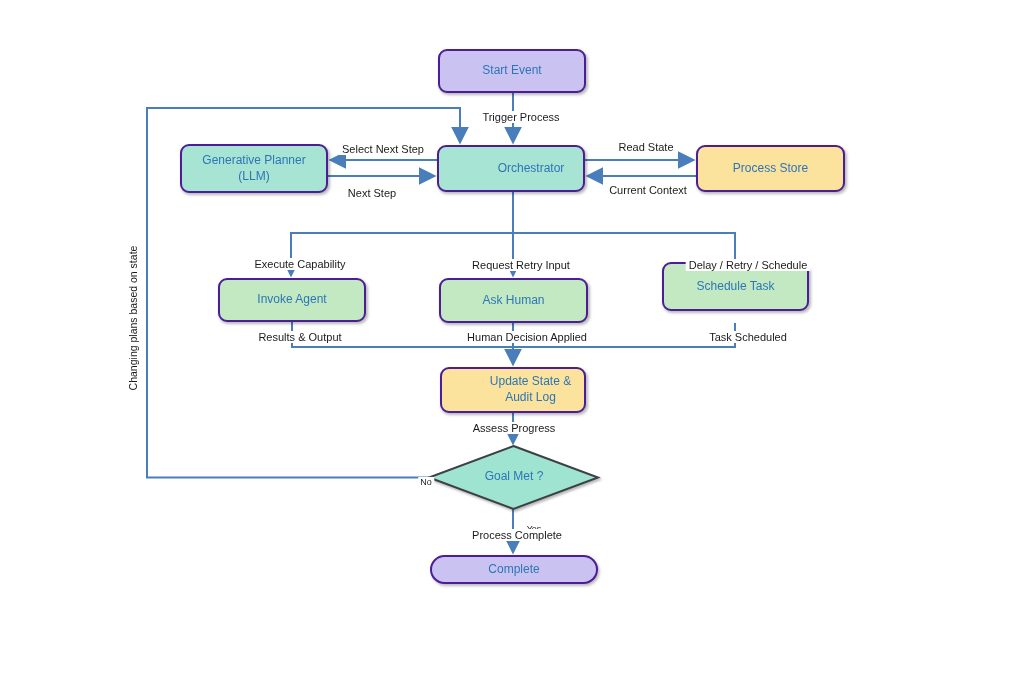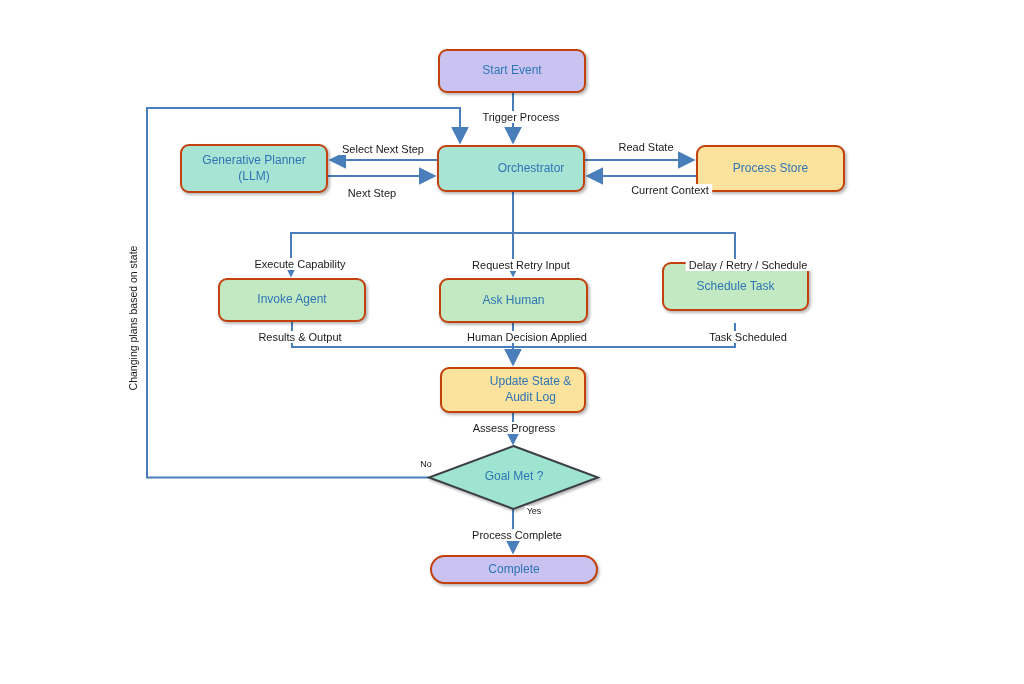--- a/index.html
+++ b/index.html
@@ -8,21 +8,21 @@
     position:relative;
     width:1024px;height:684px;
     background:#ffffff;
     overflow:hidden;
   }
   svg.connectors{position:absolute;left:0;top:0;width:1024px;height:684px;}
   .node{
     position:absolute;
     display:flex;align-items:center;justify-content:center;
     text-align:center;
-    border:2px solid #c2410c;
+    border:2px solid #4c1d95;
     border-radius:9px;
     font-size:12px;
     color:#2e75b6;
     line-height:1.3;
     box-shadow:1.5px 2px 3px rgba(0,0,0,0.28);
     box-sizing:border-box;
     padding:2px 8px;
   }
   .fill-lavender{background:#cac3f1;}
   .fill-teal{background:#a7e4d4;}
@@ -31,21 +31,21 @@
   .pill{border-radius:16px;}
   .elabel{
     position:absolute;
     transform:translate(-50%,-50%);
     font-size:11px;
     color:#1b1b1b;
     background:#ffffff;
     padding:0 3px;
     white-space:nowrap;
   }
-  .elabel.tiny{font-size:9px;padding:0 2px;}
+  .elabel.tiny{font-size:9px;padding:0 2px;margin-top:18px;}
   .vlabel{
     position:absolute;
     left:133px;top:318px;
     transform:translate(-50%,-50%) rotate(-90deg);
     font-size:10.5px;
     color:#1b1b1b;
     white-space:nowrap;
     background:#ffffff;
     padding:0 2px;
   }
@@ -109,21 +109,21 @@
   <div class="node fill-yellow" style="left:440px;top:367px;width:146px;height:46px;padding-left:43px;">Update State &amp; Audit Log</div>
 
   <div class="diamond-label">Goal Met ?</div>
 
   <div class="node fill-lavender pill" style="left:430px;top:555px;width:168px;height:29px;">Complete</div>
 
   <div class="elabel" style="left:521px;top:117px;text-align:center;">Trigger Process</div>
   <div class="elabel" style="left:383px;top:149px;">Select Next Step</div>
   <div class="elabel" style="left:372px;top:193px;">Next Step</div>
   <div class="elabel" style="left:646px;top:147px;">Read State</div>
-  <div class="elabel" style="left:648px;top:190px;margin-left:22px;">Current Context</div>
+  <div class="elabel" style="left:648px;top:190px;">Current Context</div>
   <div class="elabel" style="left:300px;top:264px;">Execute Capability</div>
   <div class="elabel" style="left:521px;top:265px;">Request Retry Input</div>
   <div class="elabel" style="left:748px;top:265px;">Delay / Retry / Schedule</div>
   <div class="elabel" style="left:300px;top:337px;">Results &amp; Output</div>
   <div class="elabel" style="left:527px;top:337px;">Human Decision Applied</div>
   <div class="elabel" style="left:748px;top:337px;">Task Scheduled</div>
   <div class="elabel" style="left:514px;top:428px;">Assess Progress</div>
   <div class="elabel tiny" style="left:426px;top:464px;">No</div>
   <div class="elabel tiny" style="left:534px;top:511px;">Yes</div>
   <div class="elabel" style="left:517px;top:535px;">Process Complete</div>

